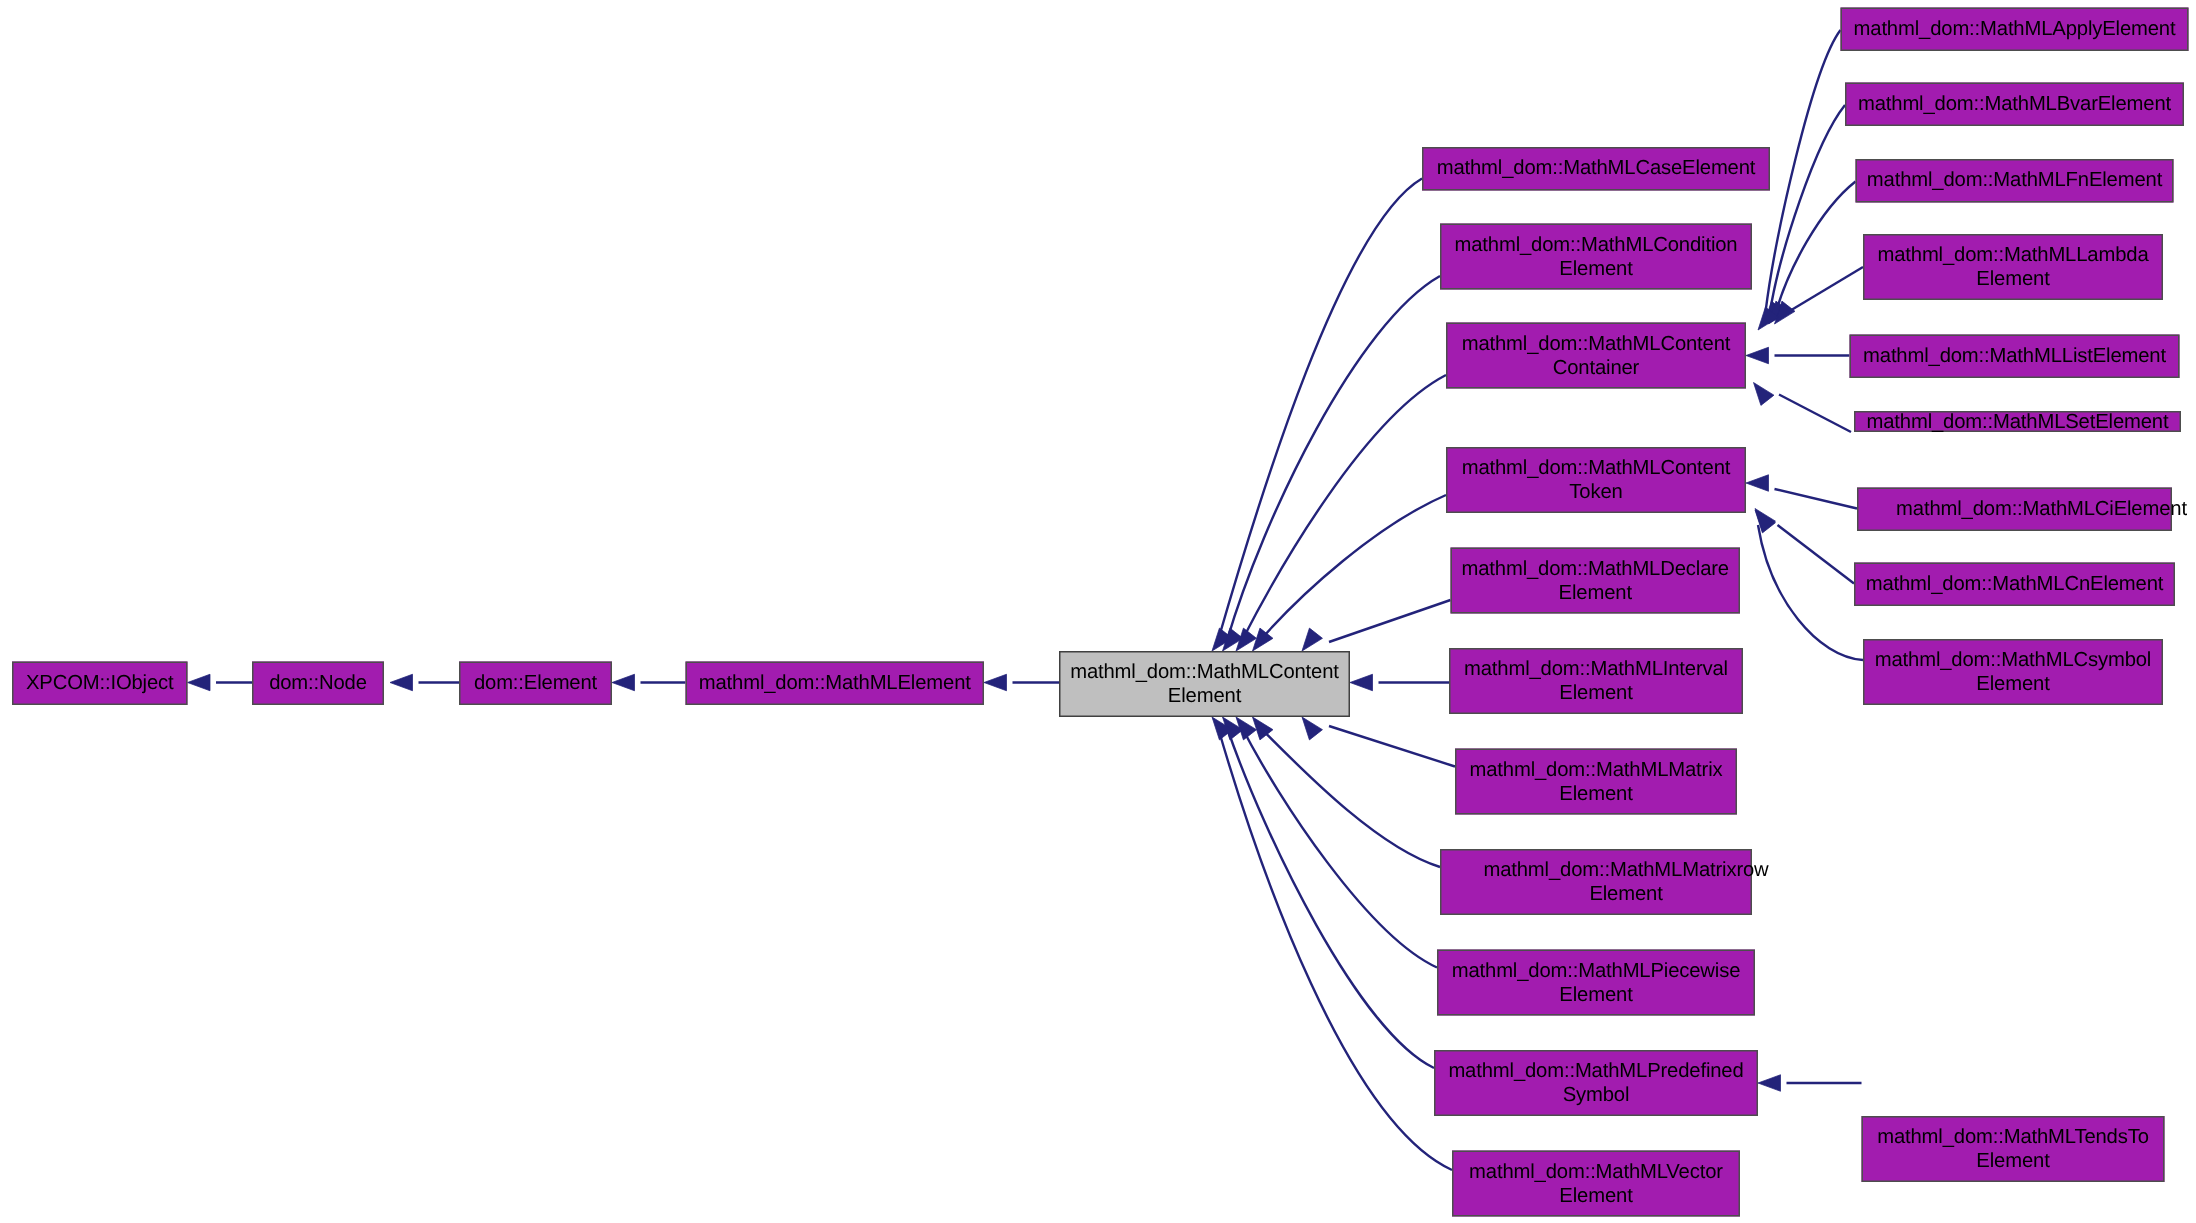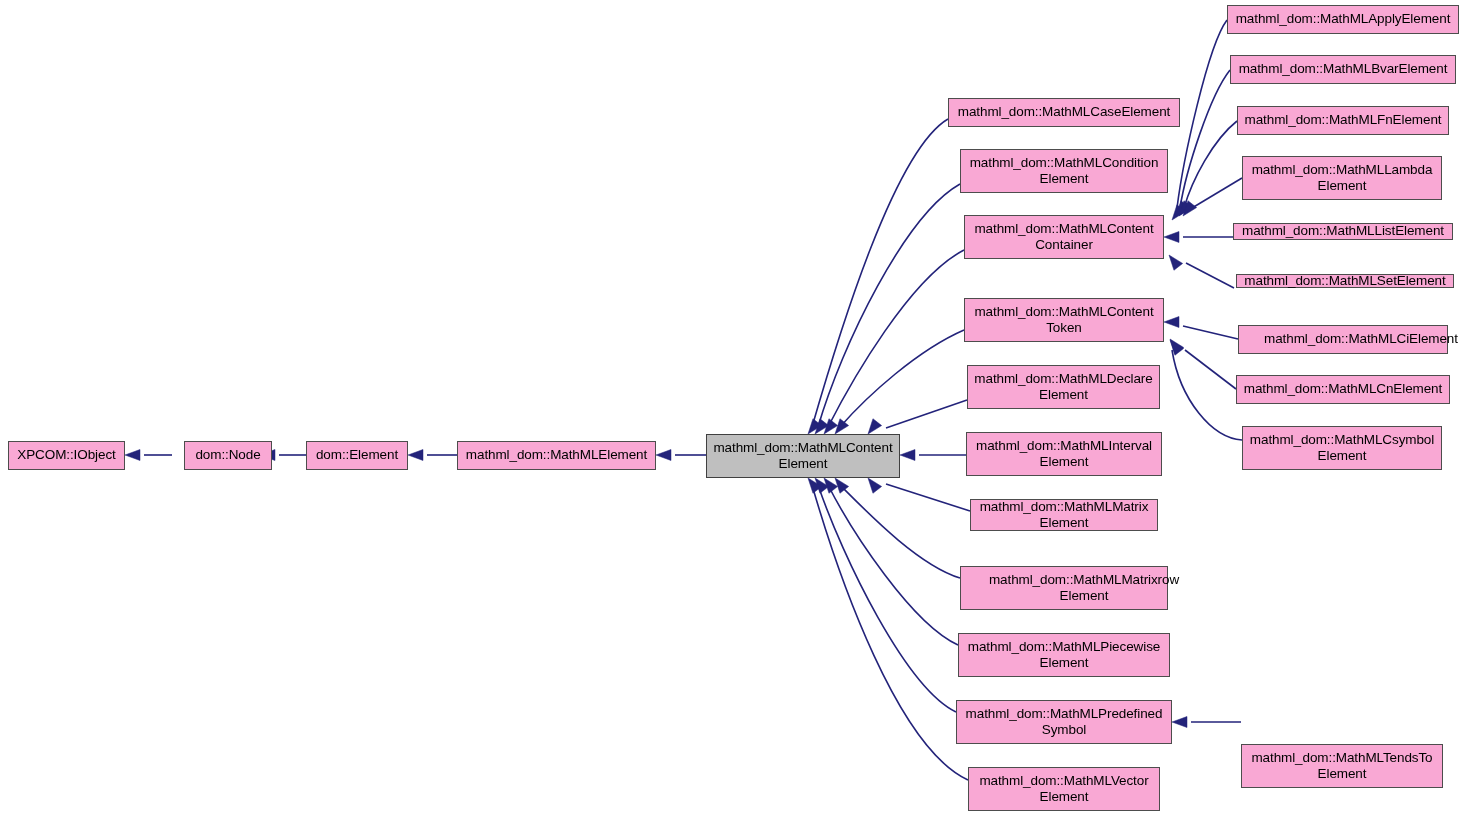--- a/index.html
+++ b/index.html
@@ -33,21 +33,21 @@
     stroke-width: 1.6;
   }
   .arrow-head {
     fill: #23237a;
     stroke: #23237a;
     stroke-width: 0.5;
   }
   .node-box {
     position: absolute;
     box-sizing: border-box;
-    background: #f9a8d4;
+    background: #a21caf;
     border: 1.5px solid #4d4d4d;
     display: flex;
     align-items: center;
     justify-content: center;
     text-align: center;
   }
   .node-box.highlight {
     background: #bfbfbf;
     border: 1.5px solid #404040;
   }
@@ -120,21 +120,21 @@
         <polygon points="1170,339 1174.955,354.26000000000005 1183.645,347.44" class="arrow-head"></polygon>
         <polygon points="1170,340 1174.955,355.26000000000005 1183.645,348.44" class="arrow-head"></polygon>
         <polygon points="1172,722 1187,727.5 1187,716.5" class="arrow-head"></polygon>
       </g>
   </svg>
 
   <div id="nodes-layer">
       <div class="node-box" style="left: 8px; top: 441px; width: 117px; height: 29px;">
         <span class="node-label">XPCOM::IObject</span>
       </div>
-      <div class="node-box" style="left: 184px; top: 441px; width: 88px; height: 29px;">
+      <div class="node-box" style="left: 168px; top: 441px; width: 88px; height: 29px;">
         <span class="node-label">dom::Node</span>
       </div>
       <div class="node-box" style="left: 306px; top: 441px; width: 102px; height: 29px;">
         <span class="node-label">dom::Element</span>
       </div>
       <div class="node-box" style="left: 457px; top: 441px; width: 199px; height: 29px;">
         <span class="node-label">mathml_dom::MathMLElement</span>
       </div>
       <div class="node-box highlight" style="left: 706px; top: 434px; width: 194px; height: 44px;">
         <span class="node-label">mathml_dom::MathMLContent
@@ -156,21 +156,21 @@
 Token</span>
       </div>
       <div class="node-box" style="left: 967px; top: 365px; width: 193px; height: 44px; justify-content: center;">
         <span class="node-label">mathml_dom::MathMLDeclare
 Element</span>
       </div>
       <div class="node-box" style="left: 966px; top: 432px; width: 196px; height: 44px;">
         <span class="node-label">mathml_dom::MathMLInterval
 Element</span>
       </div>
-      <div class="node-box" style="left: 970px; top: 499px; width: 188px; height: 32px;">
+      <div class="node-box" style="left: 970px; top: 499px; width: 188px; height: 44px;">
         <span class="node-label">mathml_dom::MathMLMatrix
 Element</span>
       </div>
       <div class="node-box" style="left: 960px; top: 566px; width: 208px; height: 44px; padding-left: 40px;">
         <span class="node-label">mathml_dom::MathMLMatrixrow
 Element</span>
       </div>
       <div class="node-box" style="left: 958px; top: 633px; width: 212px; height: 44px;">
         <span class="node-label">mathml_dom::MathMLPiecewise
 Element</span>
@@ -189,21 +189,21 @@
       <div class="node-box" style="left: 1230px; top: 55px; width: 226px; height: 29px;">
         <span class="node-label">mathml_dom::MathMLBvarElement</span>
       </div>
       <div class="node-box" style="left: 1237px; top: 106px; width: 212px; height: 29px;">
         <span class="node-label">mathml_dom::MathMLFnElement</span>
       </div>
       <div class="node-box" style="left: 1242px; top: 156px; width: 200px; height: 44px;">
         <span class="node-label">mathml_dom::MathMLLambda
 Element</span>
       </div>
-      <div class="node-box" style="left: 1233px; top: 223px; width: 220px; height: 17px;">
+      <div class="node-box" style="left: 1233px; top: 223px; width: 220px; height: 29px;">
         <span class="node-label">mathml_dom::MathMLListElement</span>
       </div>
       <div class="node-box" style="left: 1236px; top: 274px; width: 218px; height: 14px;">
         <span class="node-label">mathml_dom::MathMLSetElement</span>
       </div>
       <div class="node-box" style="left: 1238px; top: 325px; width: 210px; height: 29px; padding-left: 36px;">
         <span class="node-label">mathml_dom::MathMLCiElement</span>
       </div>
       <div class="node-box" style="left: 1236px; top: 375px; width: 214px; height: 29px;">
         <span class="node-label">mathml_dom::MathMLCnElement</span>

